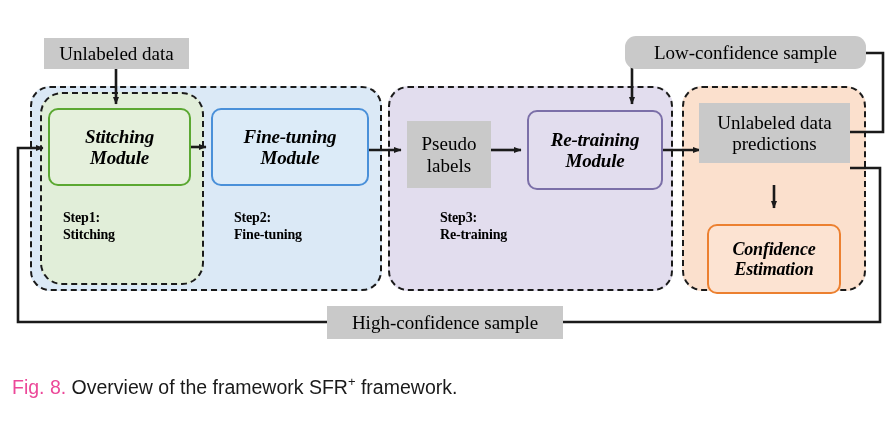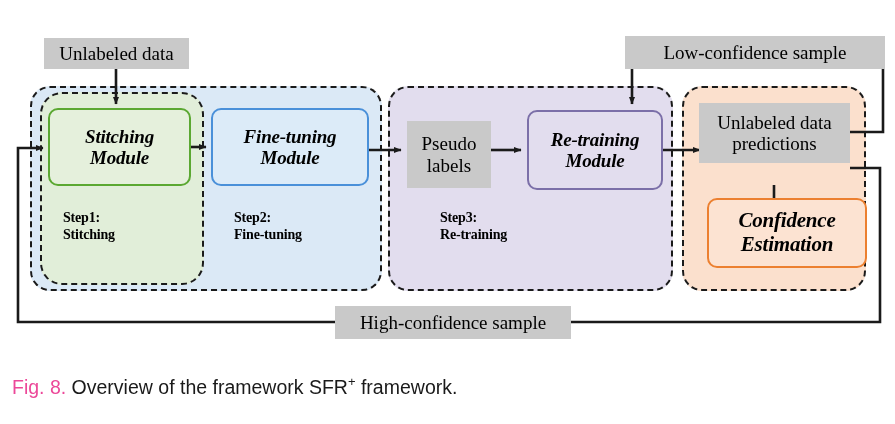--- a/index.html
+++ b/index.html
@@ -92,21 +92,21 @@
     </span>
   </div>
 
   <div class="module" style="left:527px;top:110px;width:136px;height:80px;background:#e2ddee;border:2.2px solid #7b6fa8;">
     <span>
       <span>Re-training</span><br>
       <span>Module</span>
     </span>
   </div>
 
-  <div class="module" style="left:707px;top:198px;width:160px;height:70px;background:#fce3d2;border:2.2px solid #ec8030;font-size:21px;">
+  <div class="module" style="left:707px;top:224px;width:134px;height:70px;background:#fce3d2;border:2.2px solid #ec8030;font-size:18px;">
     <span>
       <span>Confidence</span><br>
       <span>Estimation</span>
     </span>
   </div>
 
   <div class="chip" style="left:44px;top:38px;width:145px;height:31px;">
     <span>Unlabeled data</span>
   </div>
 
@@ -117,25 +117,25 @@
     </span>
   </div>
 
   <div class="chip" style="left:699px;top:103px;width:151px;height:60px;">
     <span>
       <span>Unlabeled data</span><br>
       <span>predictions</span>
     </span>
   </div>
 
-  <div class="chip" style="left:625px;top:36px;width:260px;height:33px;">
+  <div class="chip" style="left:625px;top:36px;width:241px;height:33px;border-radius:11px;">
     <span>Low-confidence sample</span>
   </div>
 
-  <div class="chip" style="left:327px;top:306px;width:236px;height:33px;margin-left:8px;">
+  <div class="chip" style="left:327px;top:306px;width:236px;height:33px;">
     <span>High-confidence sample</span>
   </div>
 
   <div class="steplabel" style="left:63px;top:210px;">
     <span>Step1:</span><br>
     <span>Stitching</span>
   </div>
 
   <div class="steplabel" style="left:234px;top:210px;">
     <span>Step2:</span><br>

